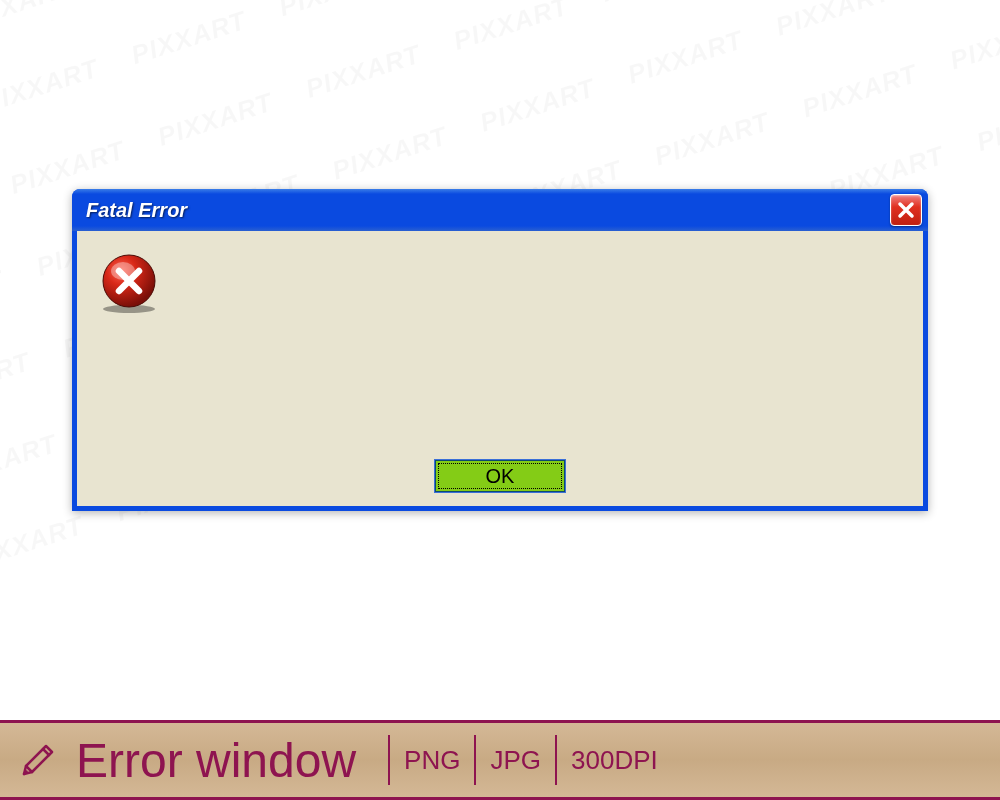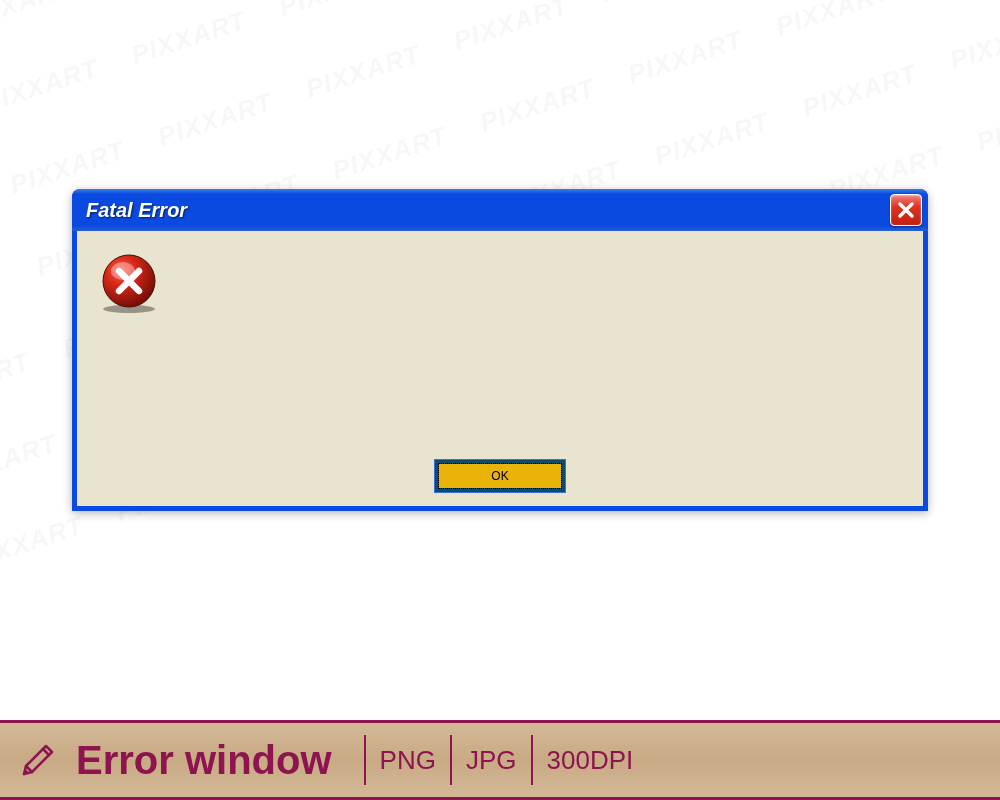--- a/index.html
+++ b/index.html
@@ -96,26 +96,26 @@
       height: 60px;
     }
     
     .ok-button {
       position: absolute;
       bottom: 14px;
       left: 50%;
       transform: translateX(-50%);
       width: 130px;
       height: 32px;
-      background: #eab308;
-      border: 4px solid #0c4a6e;
+      background: #84cc16;
+      border: 1px solid #0c4a6e;
       outline: 1px dotted #000000;
       outline-offset: -4px;
       box-shadow: 0 0 0 1px #3a6fd8;
-      font-size: 12px;
+      font-size: 20px;
       font-family: 'Tahoma', 'Arial', sans-serif;
       cursor: pointer;
     }
     
     
     .footer {
       position: absolute;
       bottom: 0;
       left: 0;
       width: 1000px;
@@ -130,22 +130,22 @@
     
     .footer-icon {
       width: 48px;
       height: 48px;
       margin-right: 14px;
       flex-shrink: 0;
     }
     
     .footer-title {
       color: #8e1450;
-      font-size: 40px;
-      font-weight: bold;
+      font-size: 48px;
+      font-weight: normal;
       font-family: 'Arial', sans-serif;
       padding-right: 18px;
     }
     
     .footer-divider {
       width: 2px;
       height: 50px;
       background: #8e1450;
       margin: 0 14px;
     }

